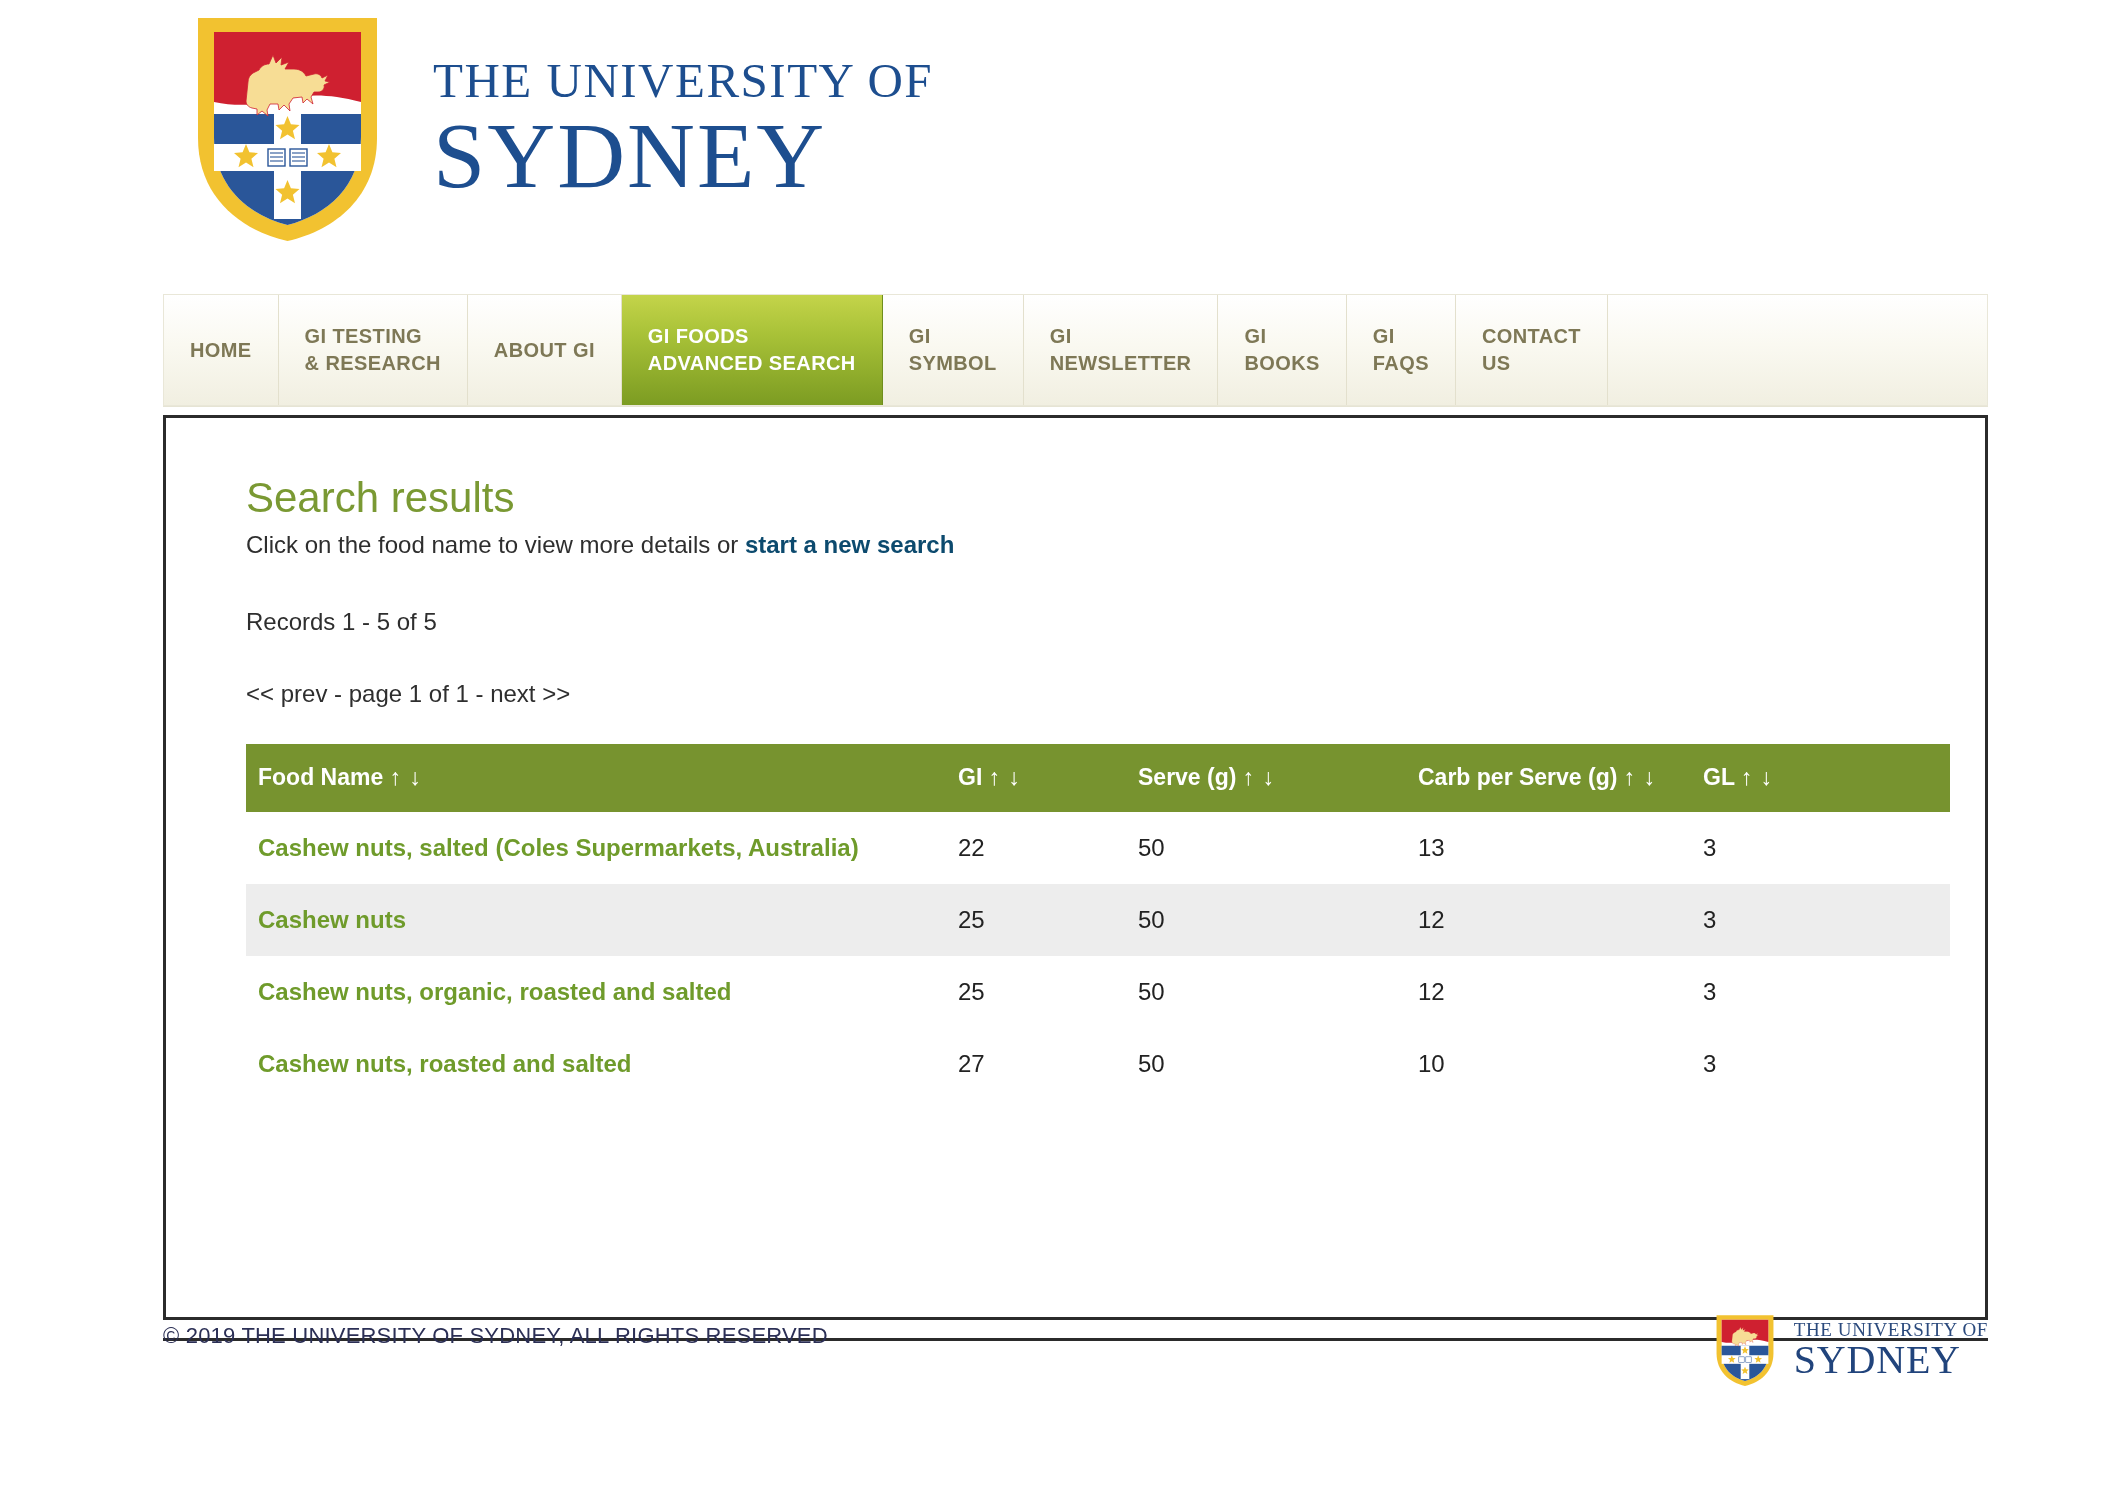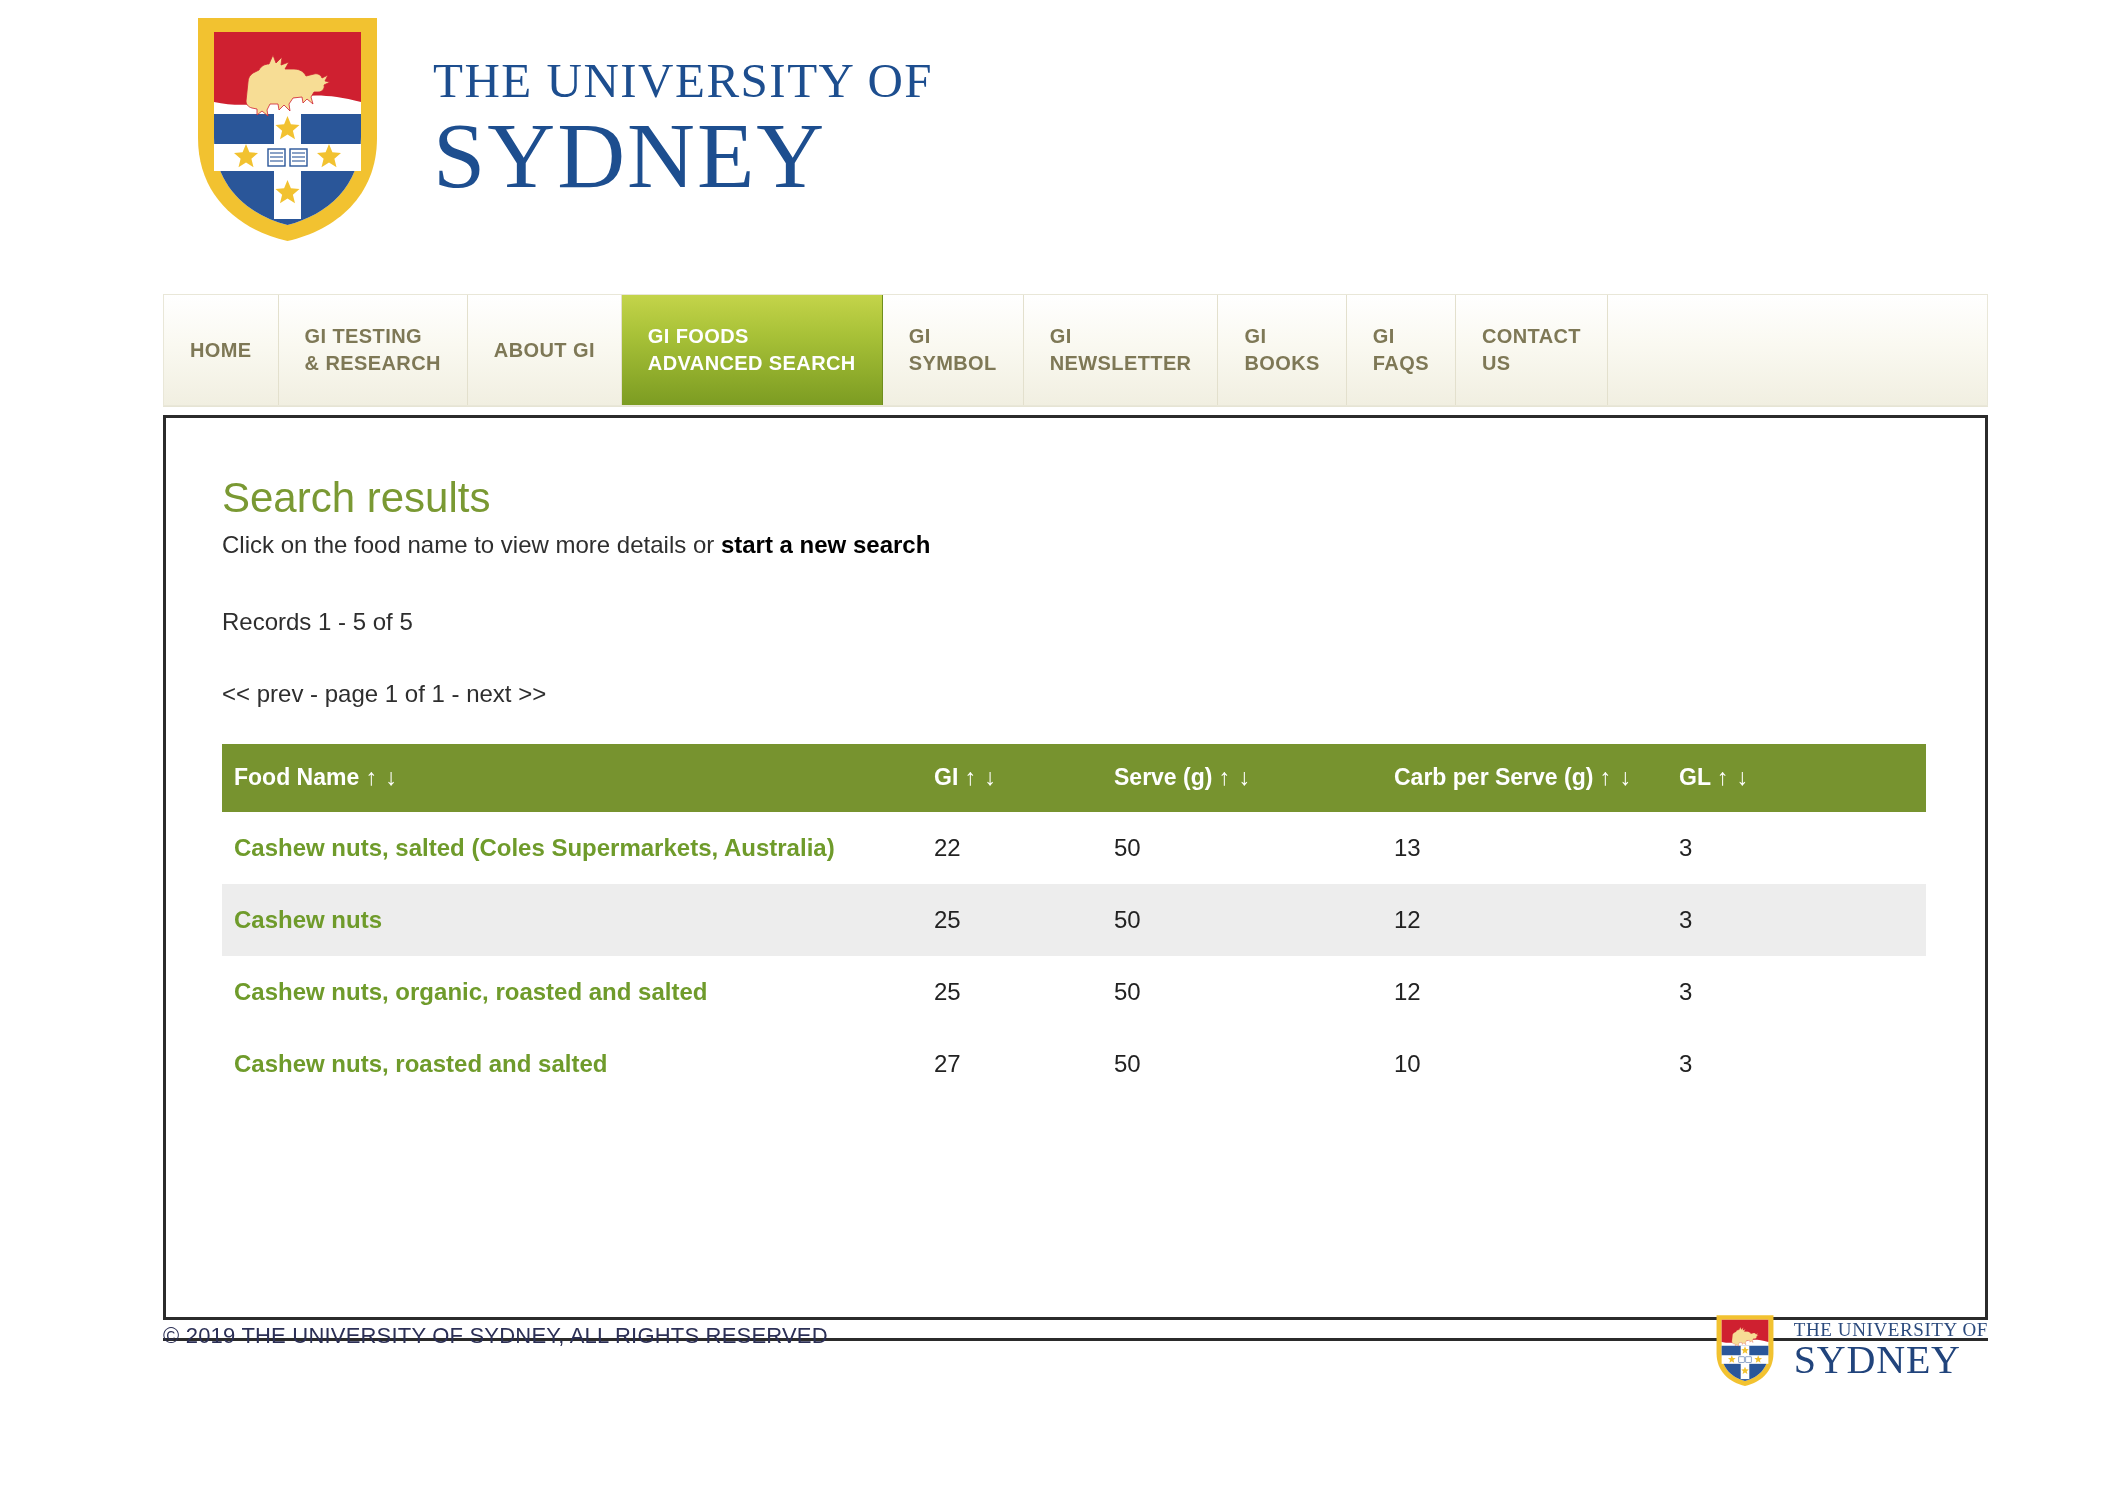--- a/index.html
+++ b/index.html
@@ -103,37 +103,37 @@
   .content-box {
     position: absolute;
     left: 163px;
     top: 415px;
     width: 1825px;
     height: 905px;
     border: 3px solid #2b2b2b;
     background: #ffffff;
   }
   .content-inner {
-    padding: 56px 60px 0 56px;
+    padding: 56px 60px 0 80px;
   }
   .page-title {
     font-size: 42px;
     color: #7a9933;
     font-weight: normal;
     margin: 0 0 6px 0;
     line-height: 1.15;
   }
   .subline {
     font-size: 24px;
     color: #2e2e2e;
     line-height: 1.4;
     margin: 0;
   }
   .subline .link {
-    color: #000000;
+    color: #0c4a6e;
     font-weight: bold;
     text-decoration: none;
     cursor: pointer;
   }
   .records-line {
     font-size: 24px;
     color: #2e2e2e;
     margin-top: 46px;
   }
   .pager-line {

